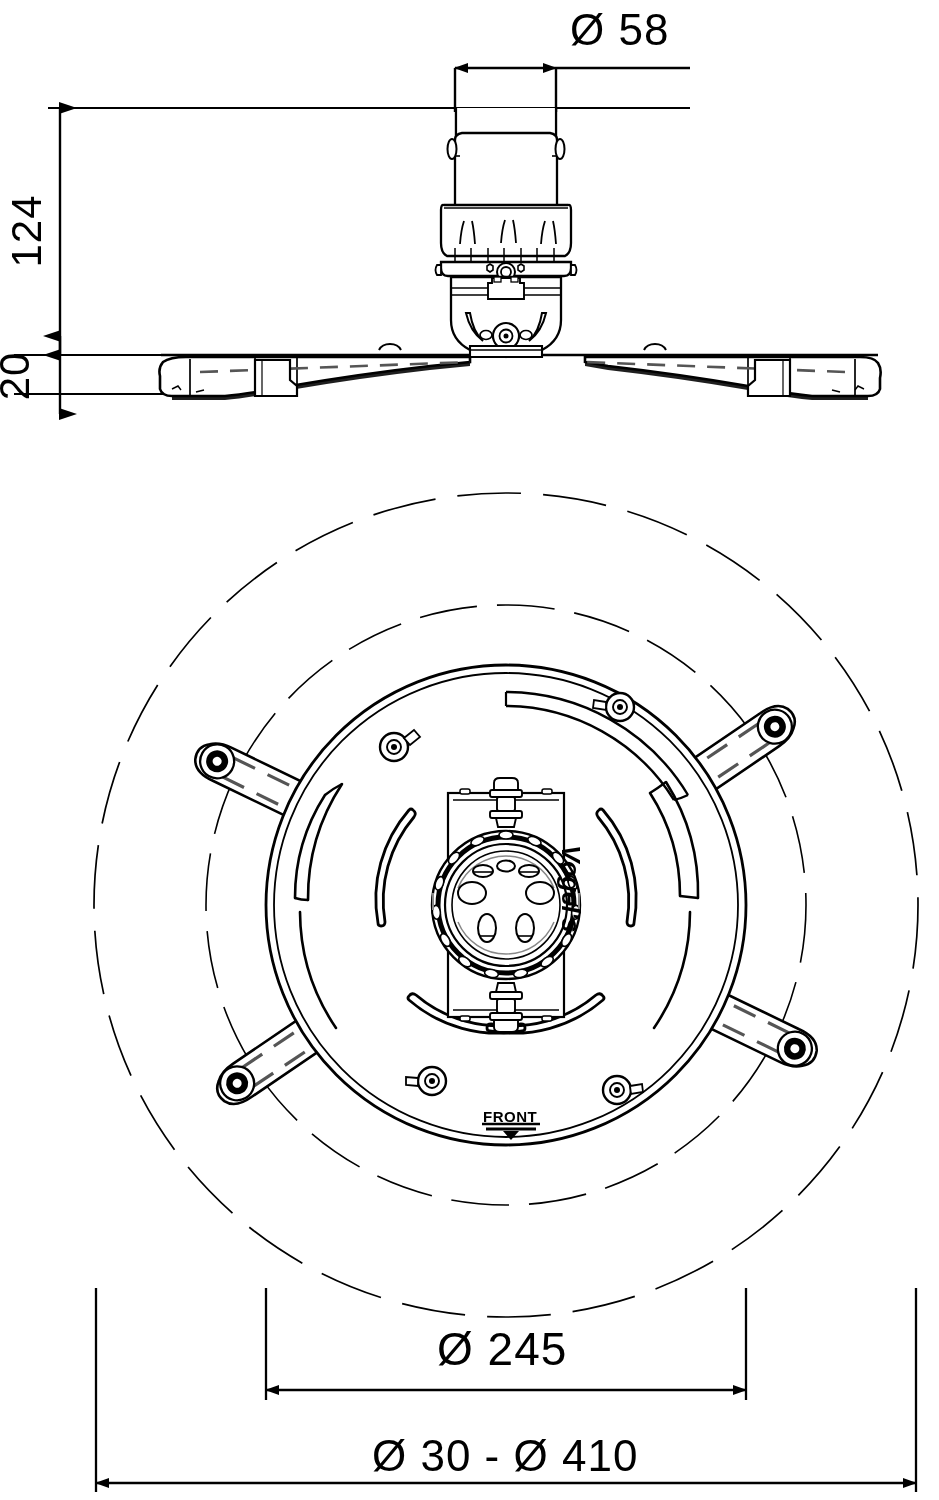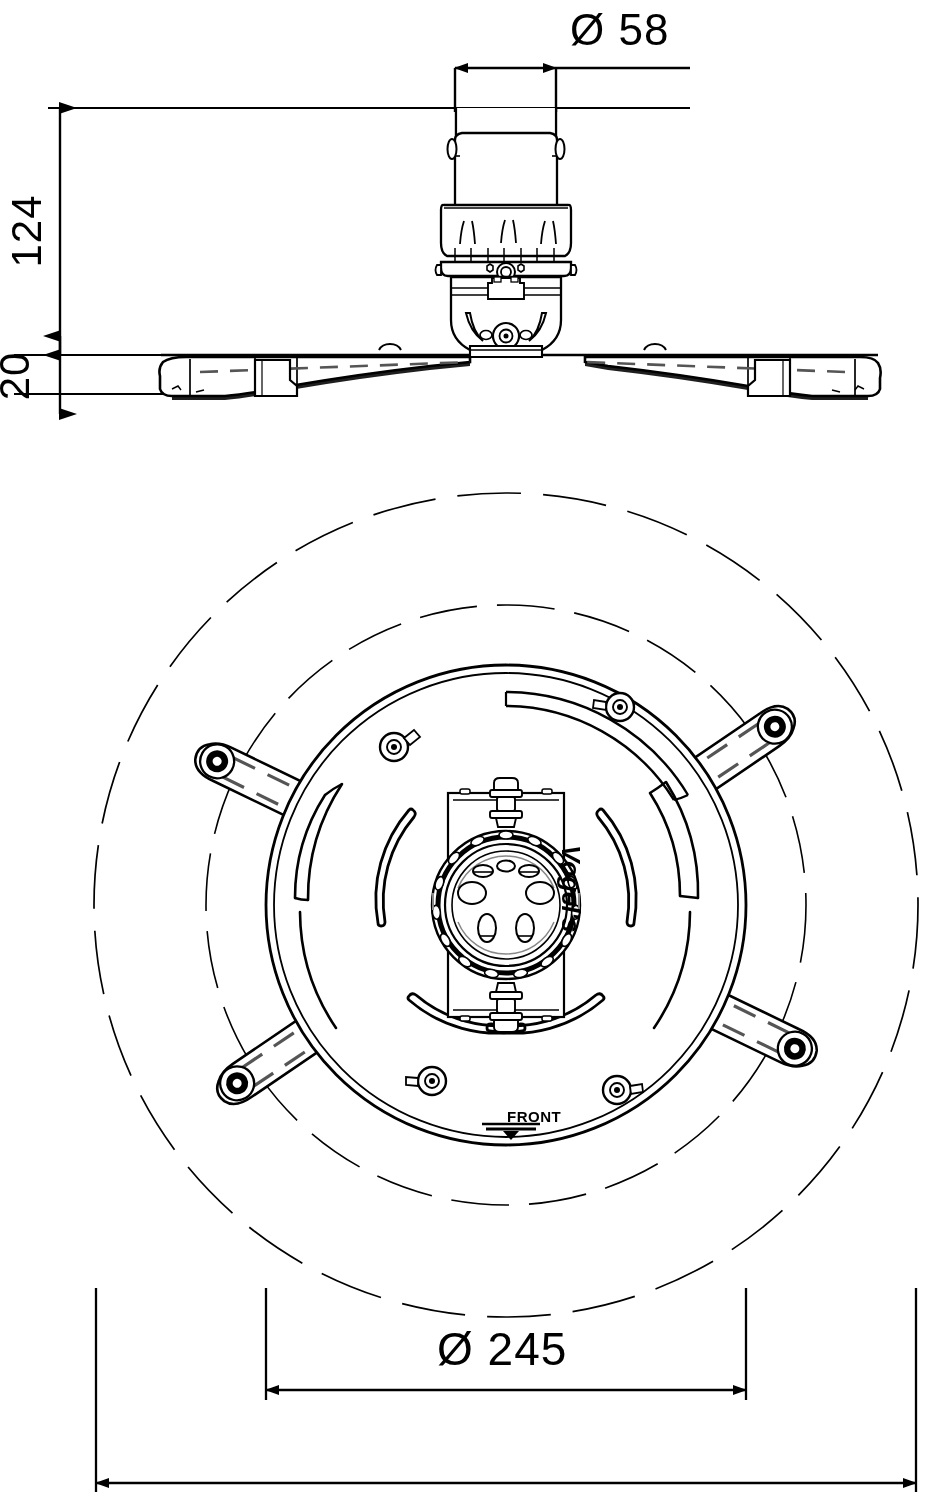--- a/index.html
+++ b/index.html
@@ -72,21 +72,20 @@
   }
   .front-label {
     position: absolute;
     left: 483px;
     top: 1108px;
     font-size: 15px;
     font-weight: bold;
     letter-spacing: 0.5px;
     font-family: "Liberation Sans", sans-serif;
     color: #000;
-    margin-left: 24px;
   }
   .vogels-label {
     position: absolute;
     left: 586px;
     top: 845px;
     font-size: 26px;
     font-weight: bold;
     font-style: italic;
     color: #000;
     transform: rotate(90deg);
@@ -523,17 +522,18 @@
       </g>
     </g>
 
     </g>
   </svg>
 
   <div class="dim-text" id="dim-58-label">Ø 58</div>
   <div class="dim-text" id="dim-124-label">124</div>
   <div class="dim-text" id="dim-20-label">20</div>
   <div class="dim-text" id="dim-245-label">Ø 245</div>
+  <div class="dim-text" id="dim-410-label">Ø 30 - Ø 410</div>
 
   <div class="front-label">FRONT</div>
   <div class="vogels-label">Vogel's</div>
 
 </div>
 
 </body></html>

